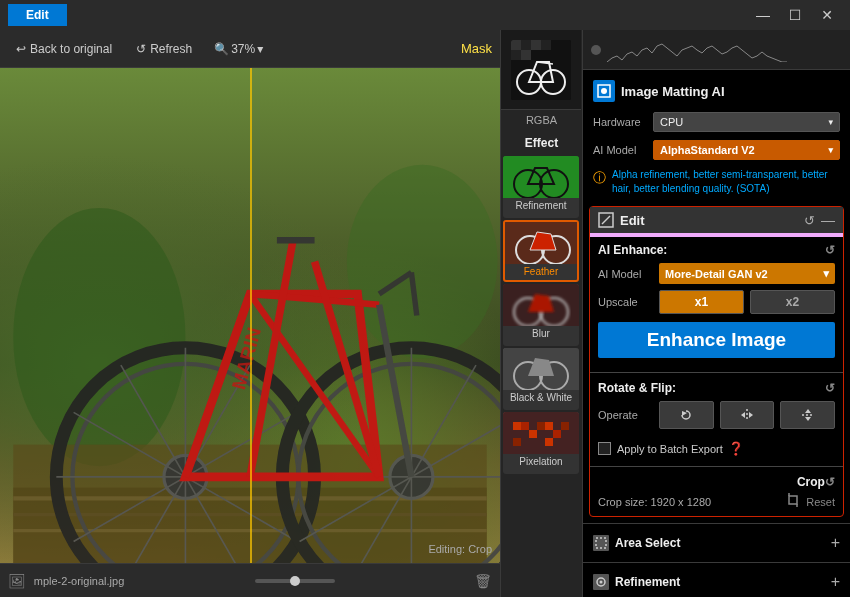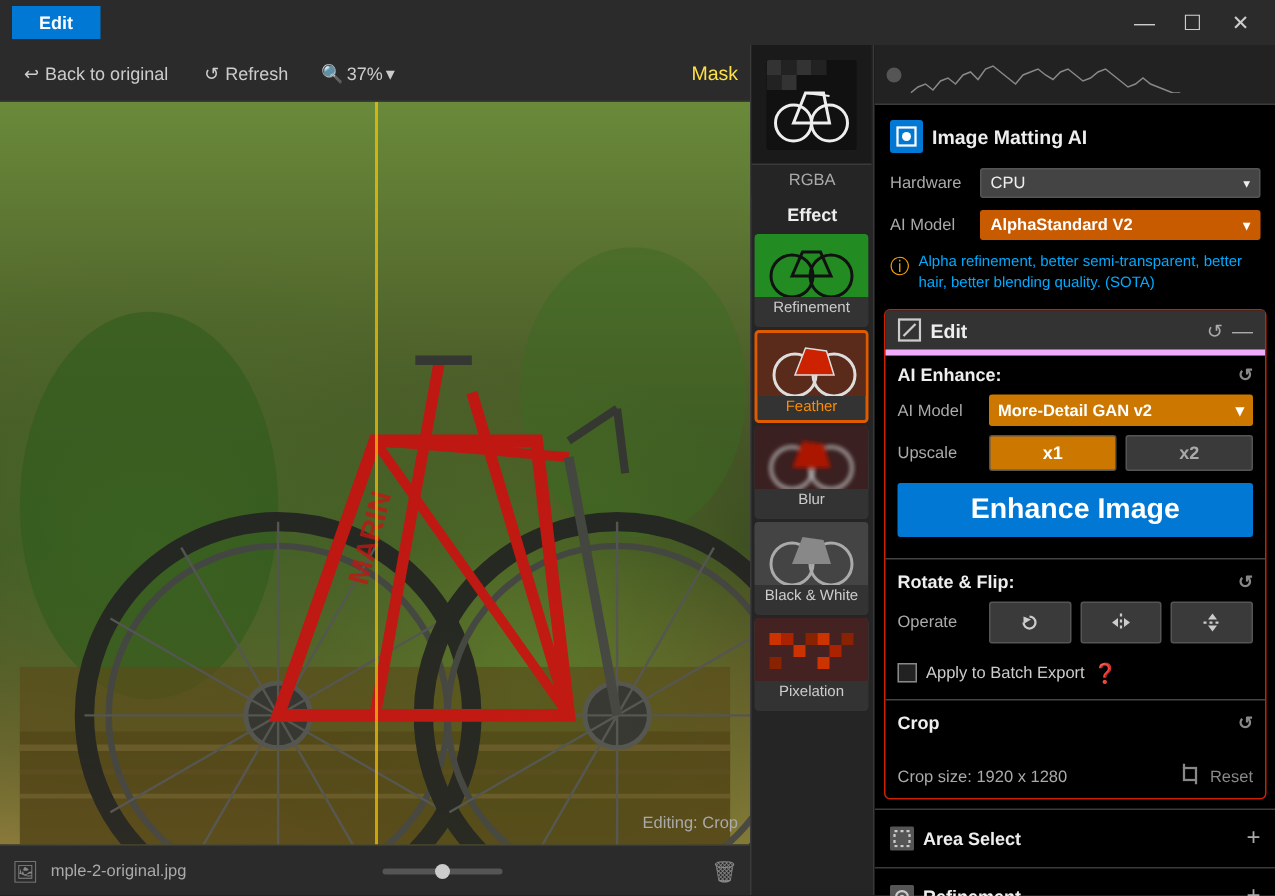--- a/index.html
+++ b/index.html
@@ -571,24 +571,24 @@
       cursor: pointer;
     }
 
     .crop-section {
       padding: 4px 8px 6px;
     }
     .crop-title {
       font-size: 12px;
       font-weight: 600;
       color: #eee;
-      margin-bottom: 20px;
-      display: flex;
-      align-items: center;
-      justify-content: space-between;
+      margin-bottom: 4px;
+      display: flex;
+      align-items: center;
+      justify-content: flex-end;
     }
     .crop-row {
       display: flex;
       align-items: center;
       gap: 6px;
     }
     .crop-size {
       font-size: 11px;
       color: #aaa;
       flex: 1;

